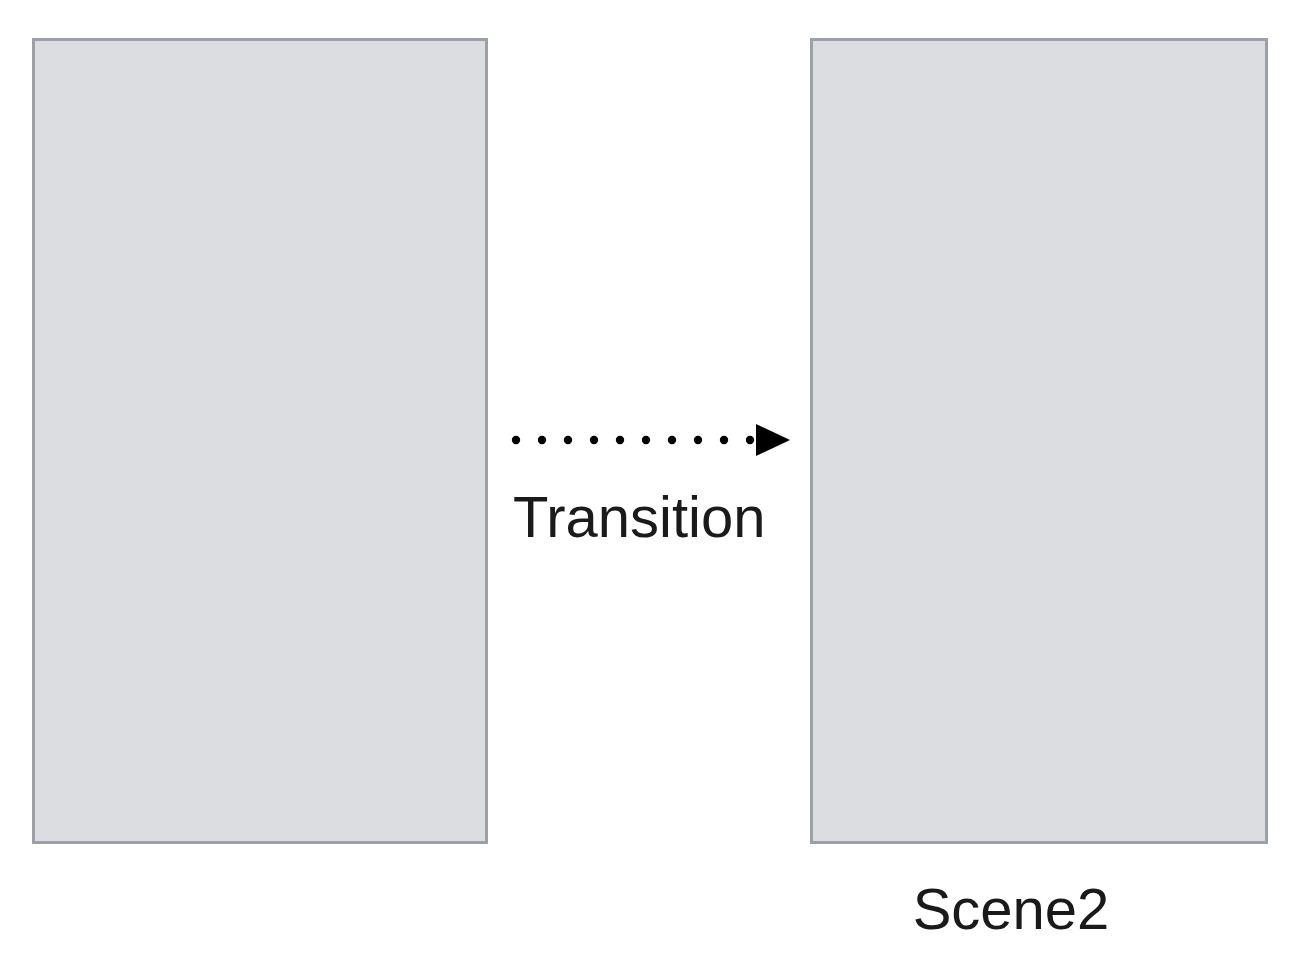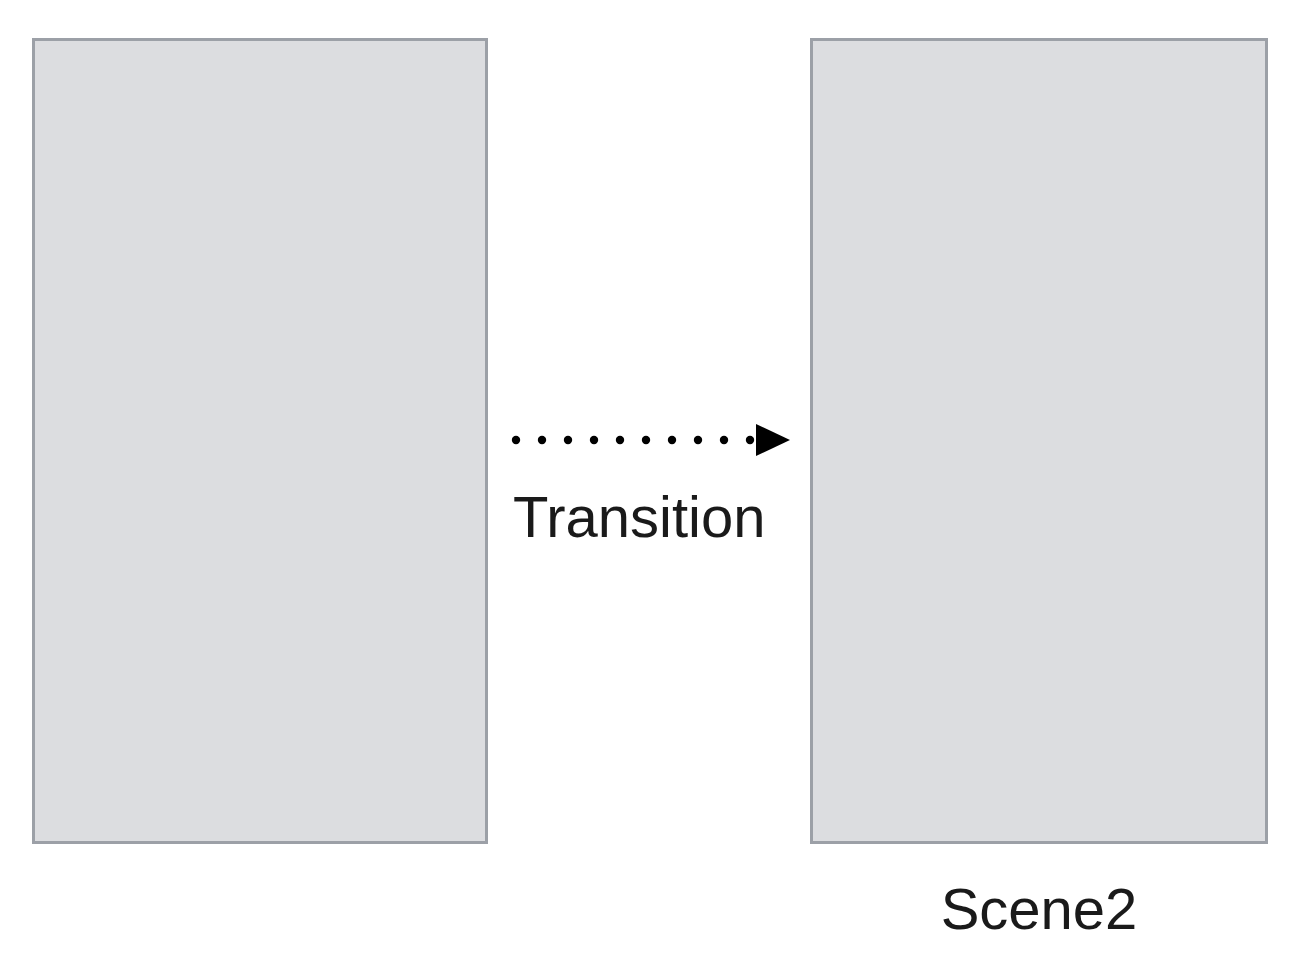--- a/index.html
+++ b/index.html
@@ -53,21 +53,21 @@
     letter-spacing: 0px;
     text-align: center;
     white-space: nowrap;
   }
   #scene1-label {
     left: 32px;
     top: 880px;
     width: 456px;
   }
   #scene2-label {
-    left: 810px;
+    left: 782px;
     top: 880px;
     width: 458px;
   }
 
   
   #transition-arrow {
     position: absolute;
     left: 500px;
     top: 412px;
     width: 310px;

